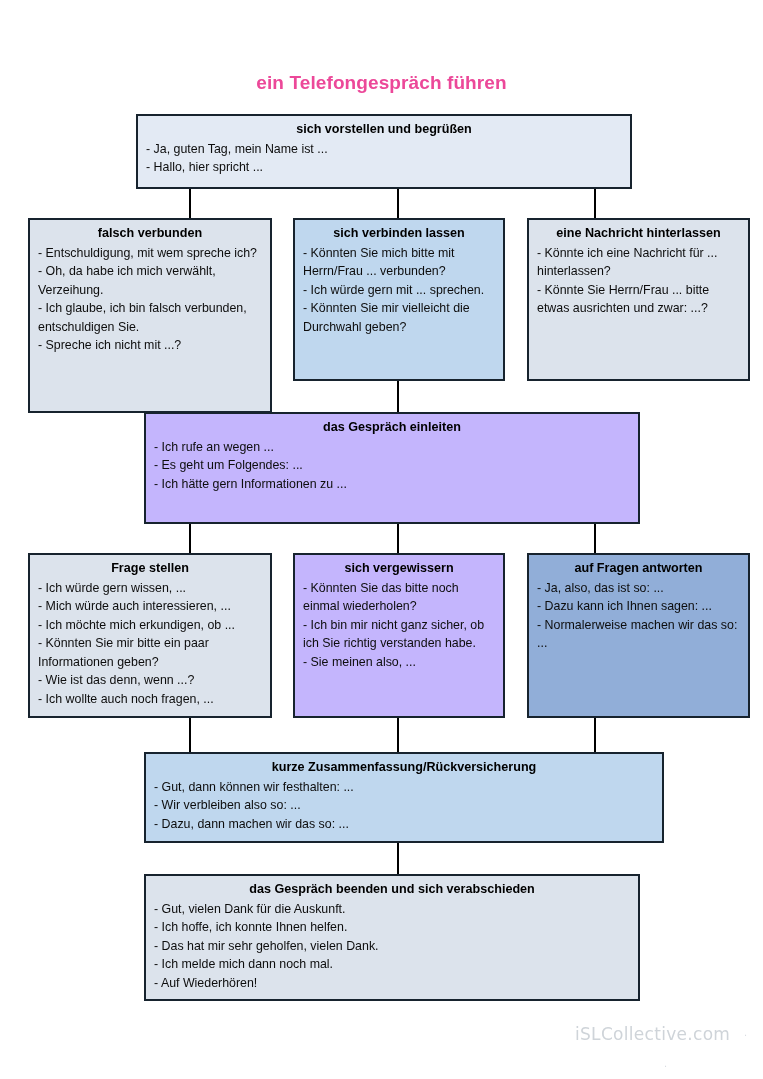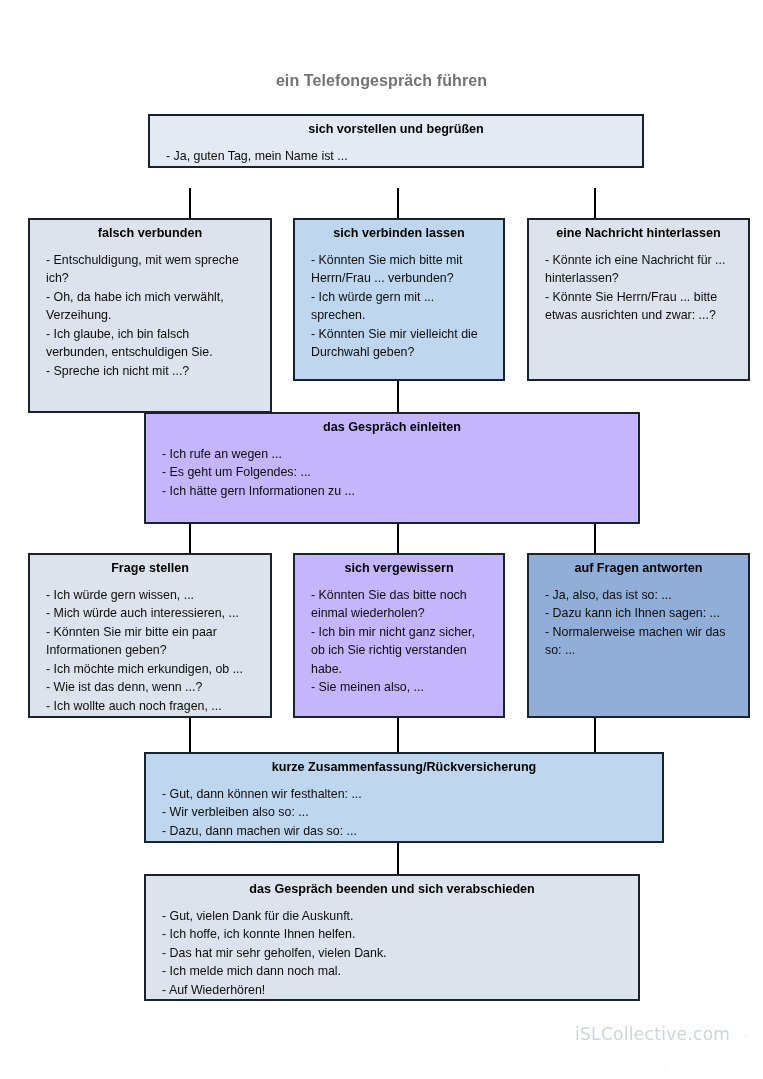--- a/index.html
+++ b/index.html
@@ -21,24 +21,24 @@
     overflow: hidden;
   }
 
   
   .page-title {
     position: absolute;
     left: 0;
     top: 72px;
     width: 763px;
     text-align: center;
-    font-size: 16px;
+    font-size: 19px;
     font-weight: bold;
     letter-spacing: .1px;
-    color: #737373;
+    color: #ec4899;
   }
 
   
   .conn {
     position: absolute;
     background: #000000;
     width: 2px;
   }
 
   
@@ -52,21 +52,21 @@
   .node .node-title {
     text-align: center;
     font-weight: bold;
     font-size: 12.6px;
     line-height: 1.42;
     margin-bottom: 1px;
     color: #000000;
   }
   .node ul {
     list-style: none;
-    margin: 8px;
+    margin: 0;
     padding: 0;
   }
   .node li {
     font-size: 12.4px;
     line-height: 1.49;
     color: #0d0d0d;
     white-space: normal;
   }
 
   
@@ -108,21 +108,21 @@
   <div class="conn" style="left:189px; top:524px; height:30px;"></div>
   <div class="conn" style="left:397px; top:524px; height:30px;"></div>
   <div class="conn" style="left:594px; top:524px; height:30px;"></div>
 
   <div class="conn" style="left:189px; top:718px; height:35px;"></div>
   <div class="conn" style="left:397px; top:718px; height:35px;"></div>
   <div class="conn" style="left:594px; top:718px; height:35px;"></div>
 
   <div class="conn" style="left:397px; top:842px; height:33px;"></div>
 
-  <div class="node fill-lighter" style="left:148px; top:114px; width:496px; height:54px;">
+  <div class="node fill-lighter" style="left:136px; top:114px; width:496px; height:75px;">
     <div class="node-title">sich vorstellen und begrüßen</div>
     <ul>
       <li>- Ja, guten Tag, mein Name ist ...</li>
       <li>- Hallo, hier spricht ...</li>
     </ul>
   </div>
 
   <div class="node fill-pale" style="left:28px; top:218px; width:244px; height:195px;">
     <div class="node-title">falsch verbunden</div>
     <ul>
@@ -157,22 +157,22 @@
       <li>- Es geht um Folgendes: ...</li>
       <li>- Ich hätte gern Informationen zu ...</li>
     </ul>
   </div>
 
   <div class="node fill-pale" style="left:28px; top:553px; width:244px; height:165px;">
     <div class="node-title">Frage stellen</div>
     <ul>
       <li>- Ich würde gern wissen, ...</li>
       <li>- Mich würde auch interessieren, ...</li>
+      <li>- Ich möchte mich erkundigen, ob ...</li>
       <li>- Könnten Sie mir bitte ein paar Informationen geben?</li>
-      <li>- Ich möchte mich erkundigen, ob ...</li>
       <li>- Wie ist das denn, wenn ...?</li>
       <li>- Ich wollte auch noch fragen, ...</li>
     </ul>
   </div>
 
   <div class="node fill-strong" style="left:293px; top:553px; width:212px; height:165px;">
     <div class="node-title">sich vergewissern</div>
     <ul>
       <li>- Könnten Sie das bitte noch einmal wiederholen?</li>
       <li>- Ich bin mir nicht ganz sicher, ob ich Sie richtig verstanden habe.</li>

